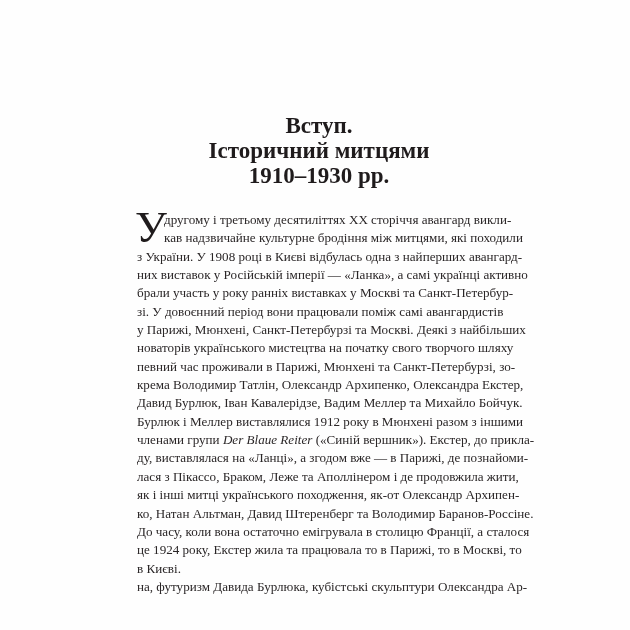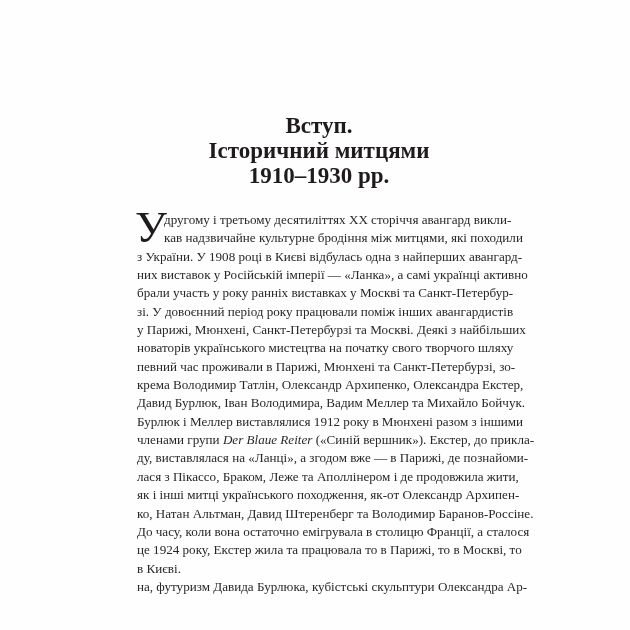--- a/index.html
+++ b/index.html
@@ -87,26 +87,26 @@
 
   <div class="body-text">
     <span class="dropcap">У</span>
 
     <div>
       <span class="line dropcap-indent">другому і третьому десятиліттях XX сторіччя авангард викли-</span>
       <span class="line dropcap-indent">кав надзвичайне культурне бродіння між митцями, які походили</span>
       <span class="line">з України. У 1908 році в Києві відбулась одна з найперших авангард-</span>
       <span class="line">них виставок у Російській імперії — «Ланка», а самі українці активно</span>
       <span class="line">брали участь у року ранніх виставках у Москві та Санкт-Петербур-</span>
-      <span class="line">зі. У довоєнний період року працювали поміж інших авангардистів</span>
+      <span class="line">зі. У довоєнний період вони працювали поміж самі авангардистів</span>
       <span class="line">у Парижі, Мюнхені, Санкт-Петербурзі та Москві. Деякі з найбільших</span>
       <span class="line">новаторів українського мистецтва на початку свого творчого шляху</span>
       <span class="line">певний час проживали в Парижі, Мюнхені та Санкт-Петербурзі, зо-</span>
       <span class="line">крема Володимир Татлін, Олександр Архипенко, Олександра Екстер,</span>
-      <span class="line">Давид Бурлюк, Іван Володимира, Вадим Меллер та Михайло Бойчук.</span>
+      <span class="line">Давид Бурлюк, Іван Кавалерідзе, Вадим Меллер та Михайло Бойчук.</span>
       <span class="line">Бурлюк і Меллер виставлялися 1912 року в Мюнхені разом з іншими</span>
       <span class="line"><span>членами групи </span><em>Der Blaue Reiter</em><span> («Синій вершник»). Екстер, до прикла-</span></span>
       <span class="line">ду, виставлялася на «Ланці», а згодом вже — в Парижі, де познайоми-</span>
       <span class="line">лася з Пікассо, Браком, Леже та Аполлінером і де продовжила жити,</span>
       <span class="line">як і інші митці українського походження, як-от Олександр Архипен-</span>
       <span class="line">ко, Натан Альтман, Давид Штеренберг та Володимир Баранов-Россіне.</span>
       <span class="line">До часу, коли вона остаточно емігрувала в столицю Франції, а сталося</span>
       <span class="line">це 1924 року, Екстер жила та працювала то в Парижі, то в Москві, то</span>
       <span class="line last">в Києві.</span>
     </div>

